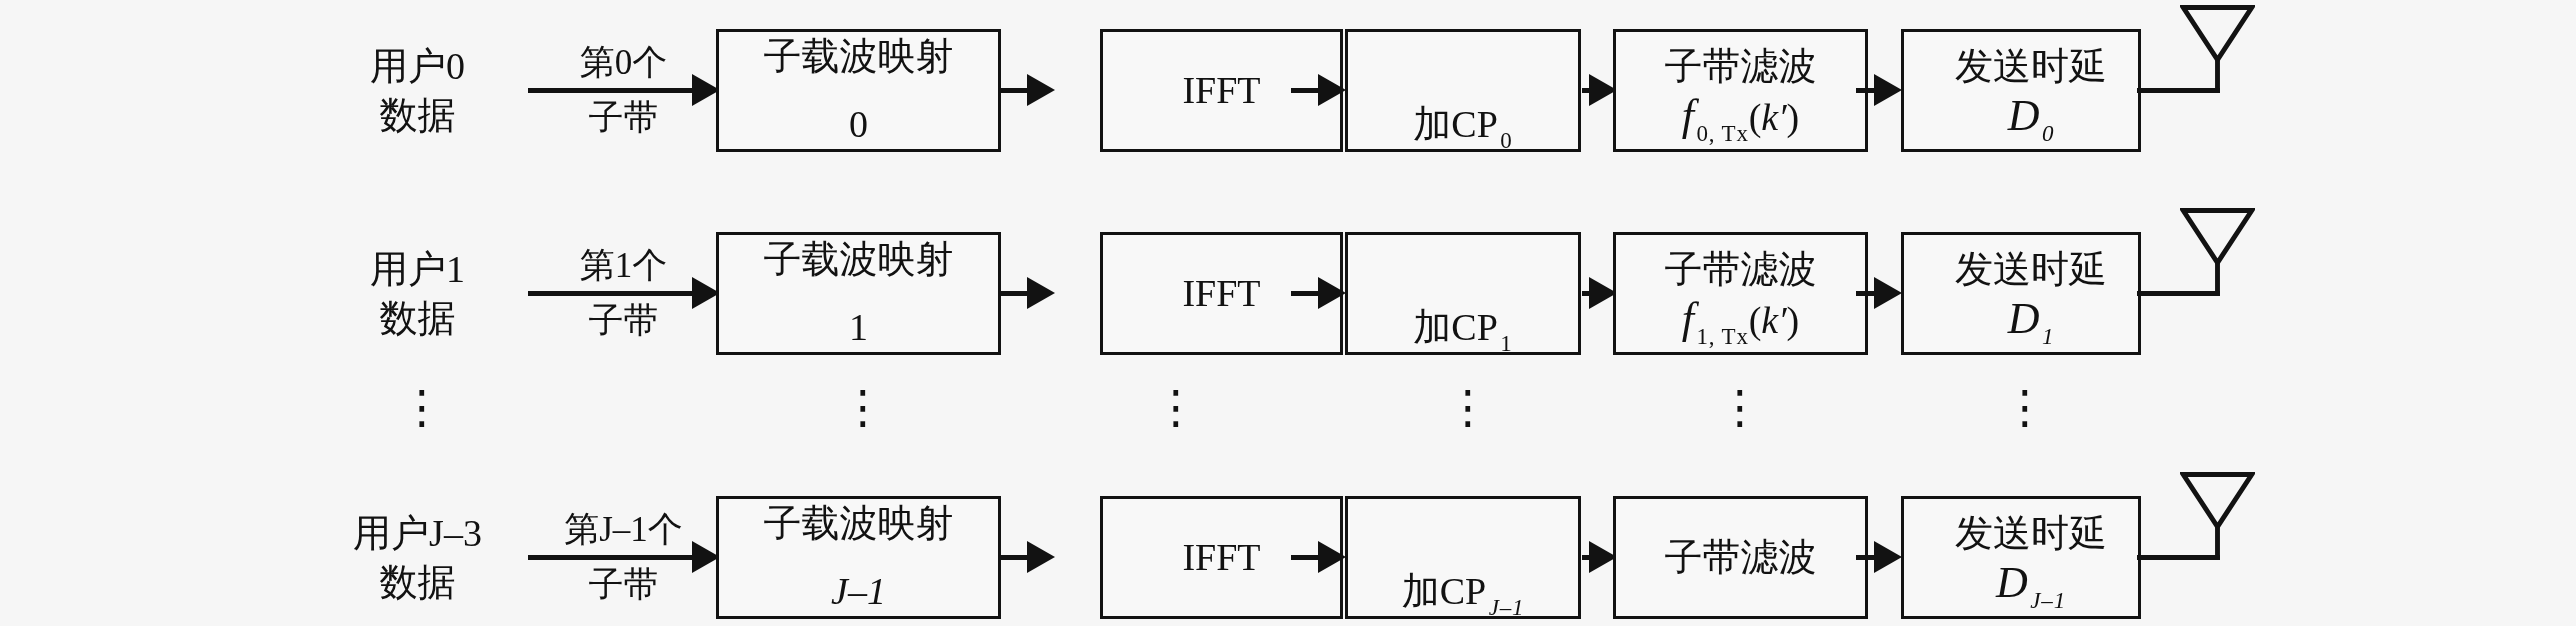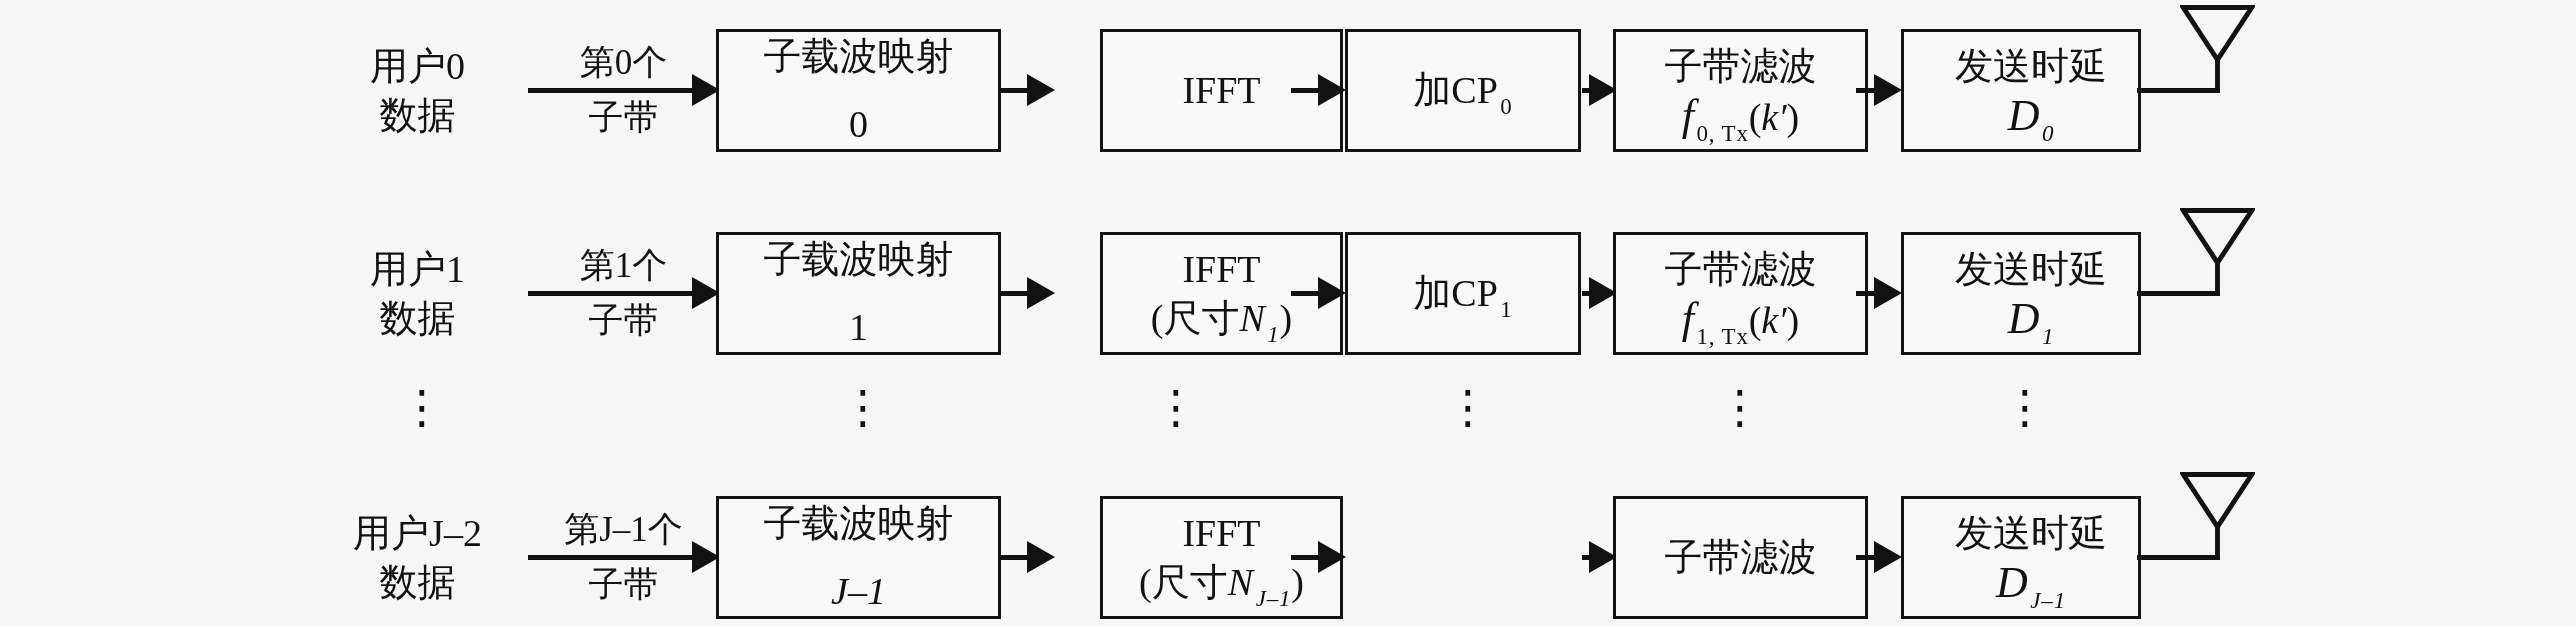--- a/index.html
+++ b/index.html
@@ -33,21 +33,21 @@
   }
 
   .box {
     position:absolute; top:0; height:123px;
     border:3.3px solid #121212; background:#f8f8f8;
     display:flex; flex-direction:column; justify-content:center; align-items:center;
     text-align:center; font-size:38px; line-height:49px; white-space:nowrap;
   }
   .b-map   { left:716px;  width:285px;justify-content:space-between; }
   .b-ifft  { left:1052px; width:243px;margin-left:48px; }
-  .b-cp    { left:1345px; width:236px; }
+  .b-cp    { left:1345px; width:236px;justify-content:flex-end; }
   .b-filt  { left:1613px; width:255px; }
   .b-delay { left:1901px; width:240px;padding-left:20px; }
   .bl { height:49px; line-height:49px; }
 
   .carrow { position:absolute; top:59px; height:4.9px; background:#121212; }
   .ca1 { left:1001px; width:26px; }
   .ca2 { left:1291px; width:27px; }
   .ca3 { left:1582px; width:6.5px;  }
   .ca4 { left:1856px; width:18px; }
 
@@ -135,21 +135,20 @@
     </div>
     <div class="box b-map">
       <div class="bl">子载波映射</div>
       <div class="bl">1</div>
     </div>
     <div class="carrow ca1">
         <span class="ahead"></span>
       </div>
     <div class="box b-ifft">
       <div class="bl">IFFT</div>
-      <div class="bl mathline"><span>(尺寸</span><span class="it">N</span><span class="sub it">1</span><span>)</span></div>
     </div>
     <div class="carrow ca2">
         <span class="ahead"></span>
       </div>
     <div class="box b-cp">
       <div class="bl"><span>加CP</span><span class="sub">1</span></div>
     </div>
     <div class="carrow ca3">
         <span class="ahead"></span>
       </div>
@@ -173,44 +172,46 @@
 
   <div class="vdots d1">⋮</div>
   <div class="vdots d2">⋮</div>
   <div class="vdots d3">⋮</div>
   <div class="vdots d4">⋮</div>
   <div class="vdots d5">⋮</div>
   <div class="vdots d6">⋮</div>
 
   <div class="row r2">
     <div class="user-label">
-      <div>用户J–2</div>
+      <div>用户J–3</div>
       <div>数据</div>
     </div>
     <div class="in-arrow">
       <div class="albl">第J–1个</div>
       <div class="aline">
           <span class="ahead"></span>
         </div>
       <div class="albl">子带</div>
     </div>
     <div class="box b-map">
       <div class="bl">子载波映射</div>
       <div class="bl it">J–1</div>
     </div>
     <div class="carrow ca1">
         <span class="ahead"></span>
       </div>
     <div class="box b-ifft">
       <div class="bl">IFFT</div>
-      <div class="bl mathline"><span>(尺寸</span><span class="it">N</span><span class="sub it">J–1</span><span>)</span></div>
     </div>
     <div class="carrow ca2">
         <span class="ahead"></span>
       </div>
+    <div class="box b-cp">
+      <div class="bl"><span>加CP</span><span class="sub it">J–1</span></div>
+    </div>
     <div class="carrow ca3">
         <span class="ahead"></span>
       </div>
     <div class="box b-filt">
       <div class="bl">子带滤波</div>
     </div>
     <div class="carrow ca4">
         <span class="ahead"></span>
       </div>
     <div class="box b-delay">

